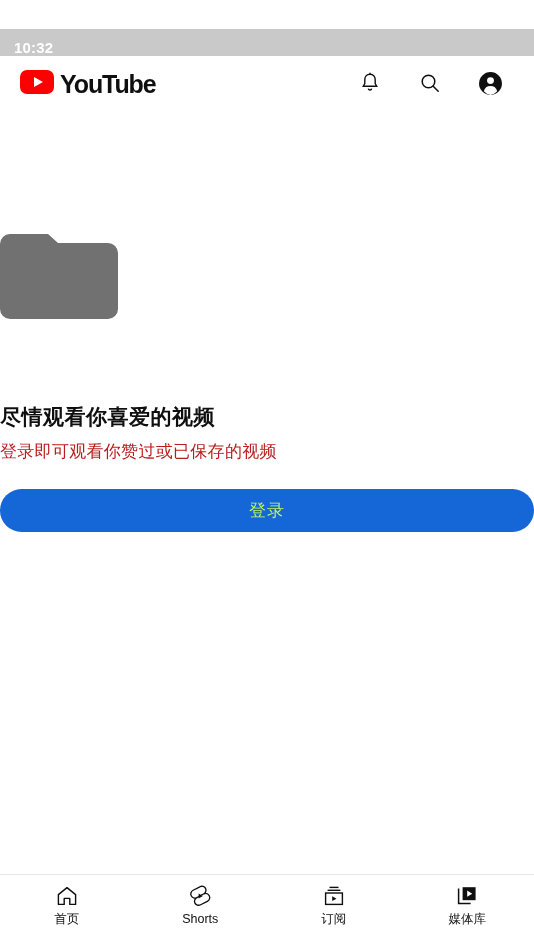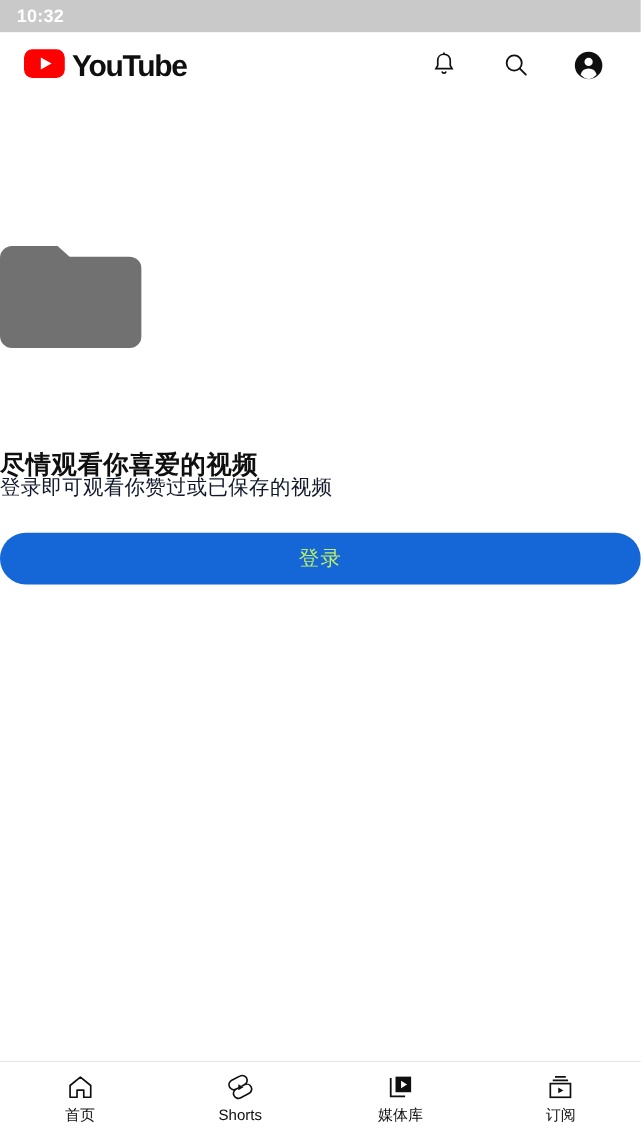--- a/index.html
+++ b/index.html
@@ -15,22 +15,23 @@
     background: #ffffff;
     color: #0f0f0f;
     position: relative;
   }
 
   
   .status-bar {
     height: 27px;
     background: #c9c9c9;
     display: flex;
-    align-items: center;
+    align-items: flex-end;
     padding-left: 14px;
+    margin-top: 29px;
   }
   .status-clock {
     color: #ffffff;
     font-size: 15px;
     font-weight: bold;
     letter-spacing: 0.2px;
   }
 
   
   .app-header {
@@ -95,43 +96,44 @@
   }
   .empty-title {
     margin-top: 87px;
     font-size: 21px;
     font-weight: bold;
     color: #0f0f0f;
     letter-spacing: 0.5px;
     line-height: 1;
   }
   .empty-subtitle {
+    margin-top: 16px;
     font-size: 17px;
-    color: #0f172a;
+    color: #b91c1c;
     letter-spacing: 0.3px;
     line-height: 1;
   }
   .signin-btn {
     margin-top: 29px;
     background: #1566d6;
     color: #bef264;
     border: none;
     border-radius: 22px;
     height: 43px;
     padding: 0 26px;
     font-size: 17px;
     font-family: "Liberation Sans", "DejaVu Sans", sans-serif;
     cursor: pointer;
     letter-spacing: 1px;
   }
 
   
   .bottom-nav {
     position: absolute;
-    left: 0; bottom: 6px;
+    left: 0; bottom: 16px;
     width: 534px;
     height: 58px;
     background: #ffffff;
     border-top: 1px solid #e5e5e5;
     display: flex;
   }
   .nav-item {
     flex: 1;
     display: flex;
     flex-direction: column;
@@ -240,34 +242,34 @@
       <svg width="24" height="24" viewBox="0 0 24 24" fill="none" stroke="#0f0f0f" stroke-width="1.4" stroke-linejoin="round">
         <path d="M13.6 2.9c2.2-1.2 4.8-.4 5.9 1.7 1.1 2.1.2 4.7-2 5.8l-2 1 2 -1c2.2-1.1 4.8-.3 5.9 1.8 1.1 2.1.2 4.7-2 5.8l-7 3.6c-2.2 1.2-4.8.4-5.9-1.7-1.1-2.1-.2-4.7 2-5.8l2-1-2 1c-2.2 1.1-4.8.3-5.9-1.8-1.1-2.1-.2-4.7 2-5.8z" transform="translate(-1.2,0) scale(0.96)"></path>
         <path d="M10.6 9.6v5l4.3-2.5z" fill="#0f0f0f" stroke="none"></path>
       </svg>
     </span>
     <span class="nav-label">Shorts</span>
   </button>
 
   <button class="nav-item">
     <span class="nav-icon">
-      <svg width="24" height="24" viewBox="0 0 24 24" fill="none">
-        <path d="M3.6 4.4v15.2h12" stroke="#0f0f0f" stroke-width="1.5"></path>
-        <rect x="7.6" y="3.2" width="13" height="13" fill="#0f0f0f"></rect>
-        <path d="M12.2 6.6v6.2l5-3.1z" fill="#ffffff"></path>
-      </svg>
-    </span>
-    <span class="nav-label">媒体库</span>
-  </button>
-
-  <button class="nav-item">
-    <span class="nav-icon">
       <svg width="24" height="24" viewBox="0 0 24 24" fill="none" stroke="#0f0f0f" stroke-width="1.4">
         <line x1="7.5" y1="3.4" x2="16.5" y2="3.4"></line>
         <line x1="5.6" y1="6.3" x2="18.4" y2="6.3"></line>
         <rect x="3.6" y="9" width="16.8" height="11.4"></rect>
         <path d="M10.2 12.3v4.8l4.3-2.4z" fill="#0f0f0f" stroke="none"></path>
       </svg>
     </span>
     <span class="nav-label">订阅</span>
   </button>
 
+  <button class="nav-item">
+    <span class="nav-icon">
+      <svg width="24" height="24" viewBox="0 0 24 24" fill="none">
+        <path d="M3.6 4.4v15.2h12" stroke="#0f0f0f" stroke-width="1.5"></path>
+        <rect x="7.6" y="3.2" width="13" height="13" fill="#0f0f0f"></rect>
+        <path d="M12.2 6.6v6.2l5-3.1z" fill="#ffffff"></path>
+      </svg>
+    </span>
+    <span class="nav-label">媒体库</span>
+  </button>
+
 </div>
 
 </body></html>

